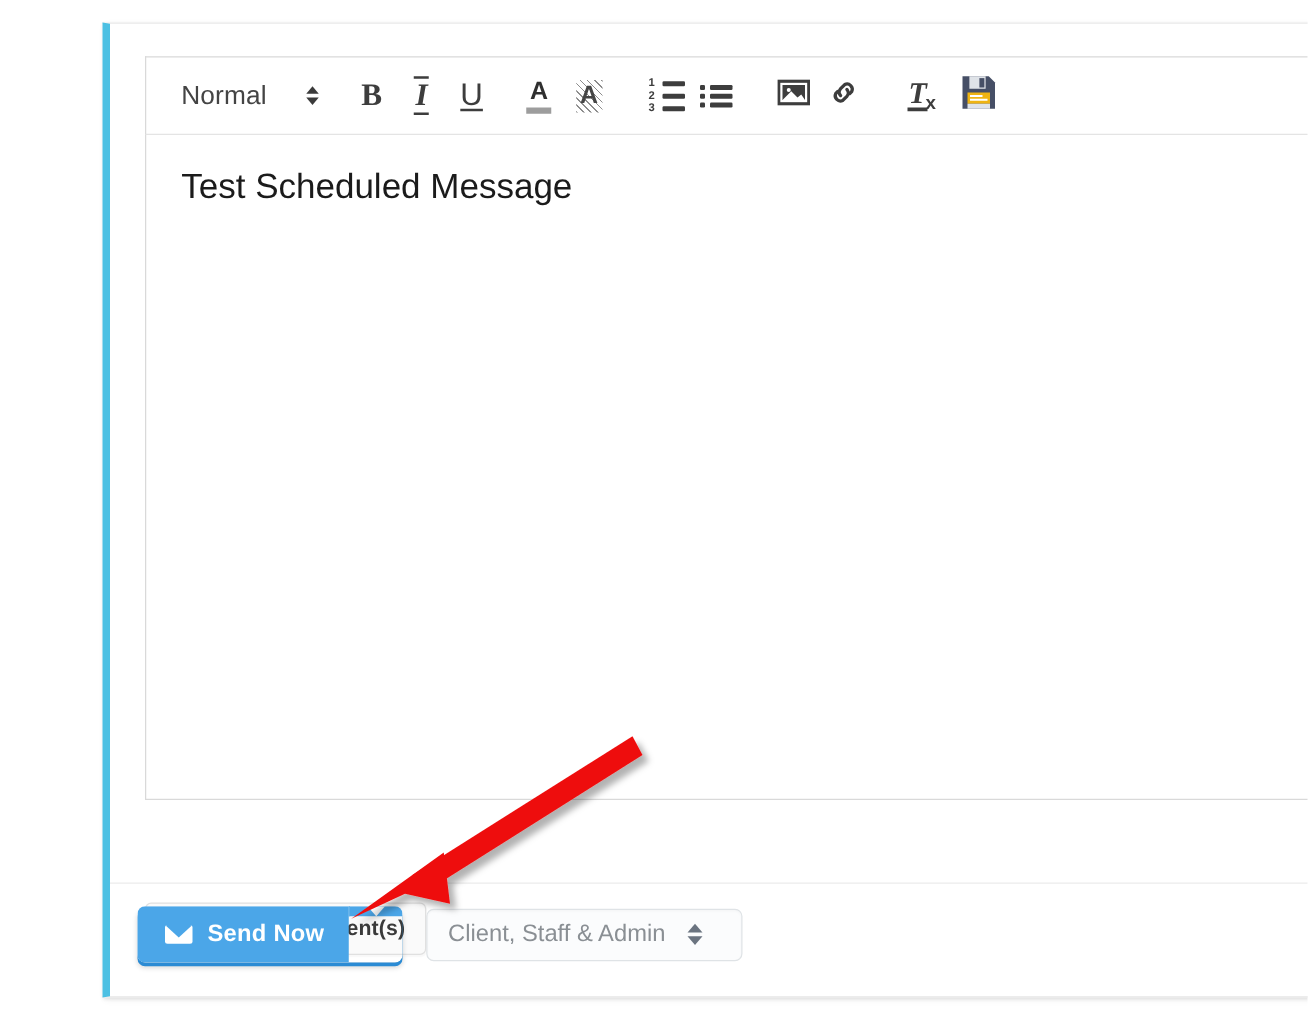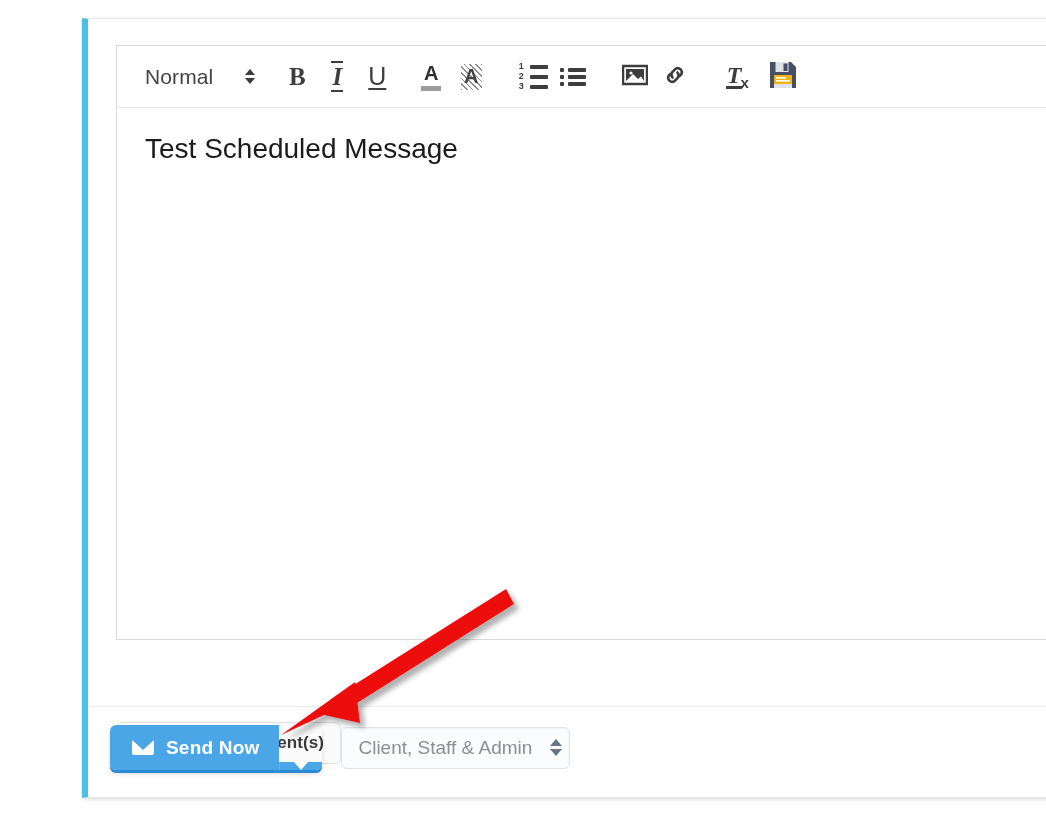--- a/index.html
+++ b/index.html
@@ -231,21 +231,21 @@
     position: absolute;
     left: 22px;
     top: 706px;
     display: flex;
     align-items: center;
     gap: 19px;
   }
 
   #send-group {
     display: flex;
-    align-items: flex-end;
+    align-items: flex-start;
     border-radius: 6px;
     overflow: hidden;
     box-shadow: 0 3px 0 #2b8bd4, 0 4px 4px rgba(0,0,0,0.15);
   }
   #send-now-button {
     background: #4ba6e8;
     display: flex;
     align-items: center;
     gap: 12px;
     padding: 0 20px 0 22px;
@@ -292,21 +292,21 @@
     border-right: 7px solid transparent;
     border-top: 8px solid #ffffff;
   }
 
   #audience-select {
     display: flex;
     align-items: center;
     justify-content: space-between;
     gap: 18px;
     height: 42px;
-    padding: 0 7px 0 16px;
+    padding: 0 31px 0 16px;
     background: #fbfcfd;
     border: 1px solid #dfe3e6;
     border-radius: 6px;
     box-sizing: border-box;
     cursor: pointer;
     box-shadow: inset 0 1px 2px rgba(0,0,0,0.03);
   }
   #audience-label {
     font-size: 19px;
     color: #8a8f94;

